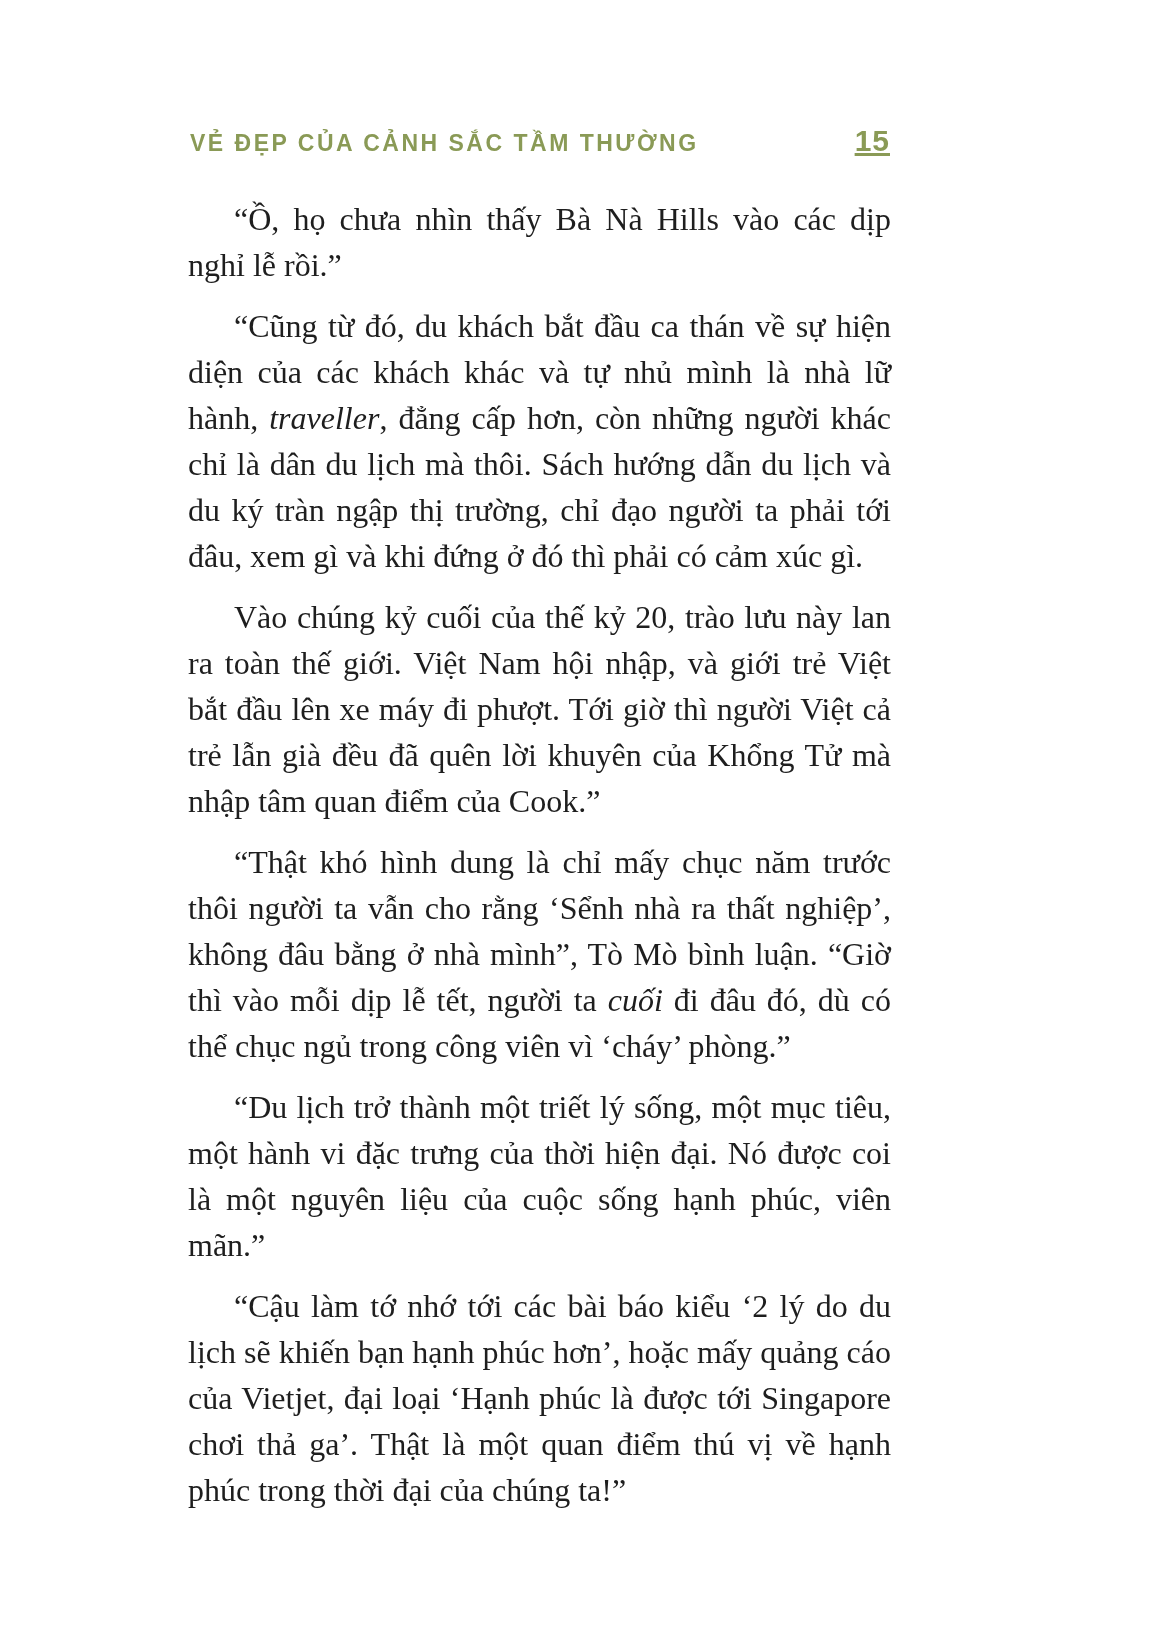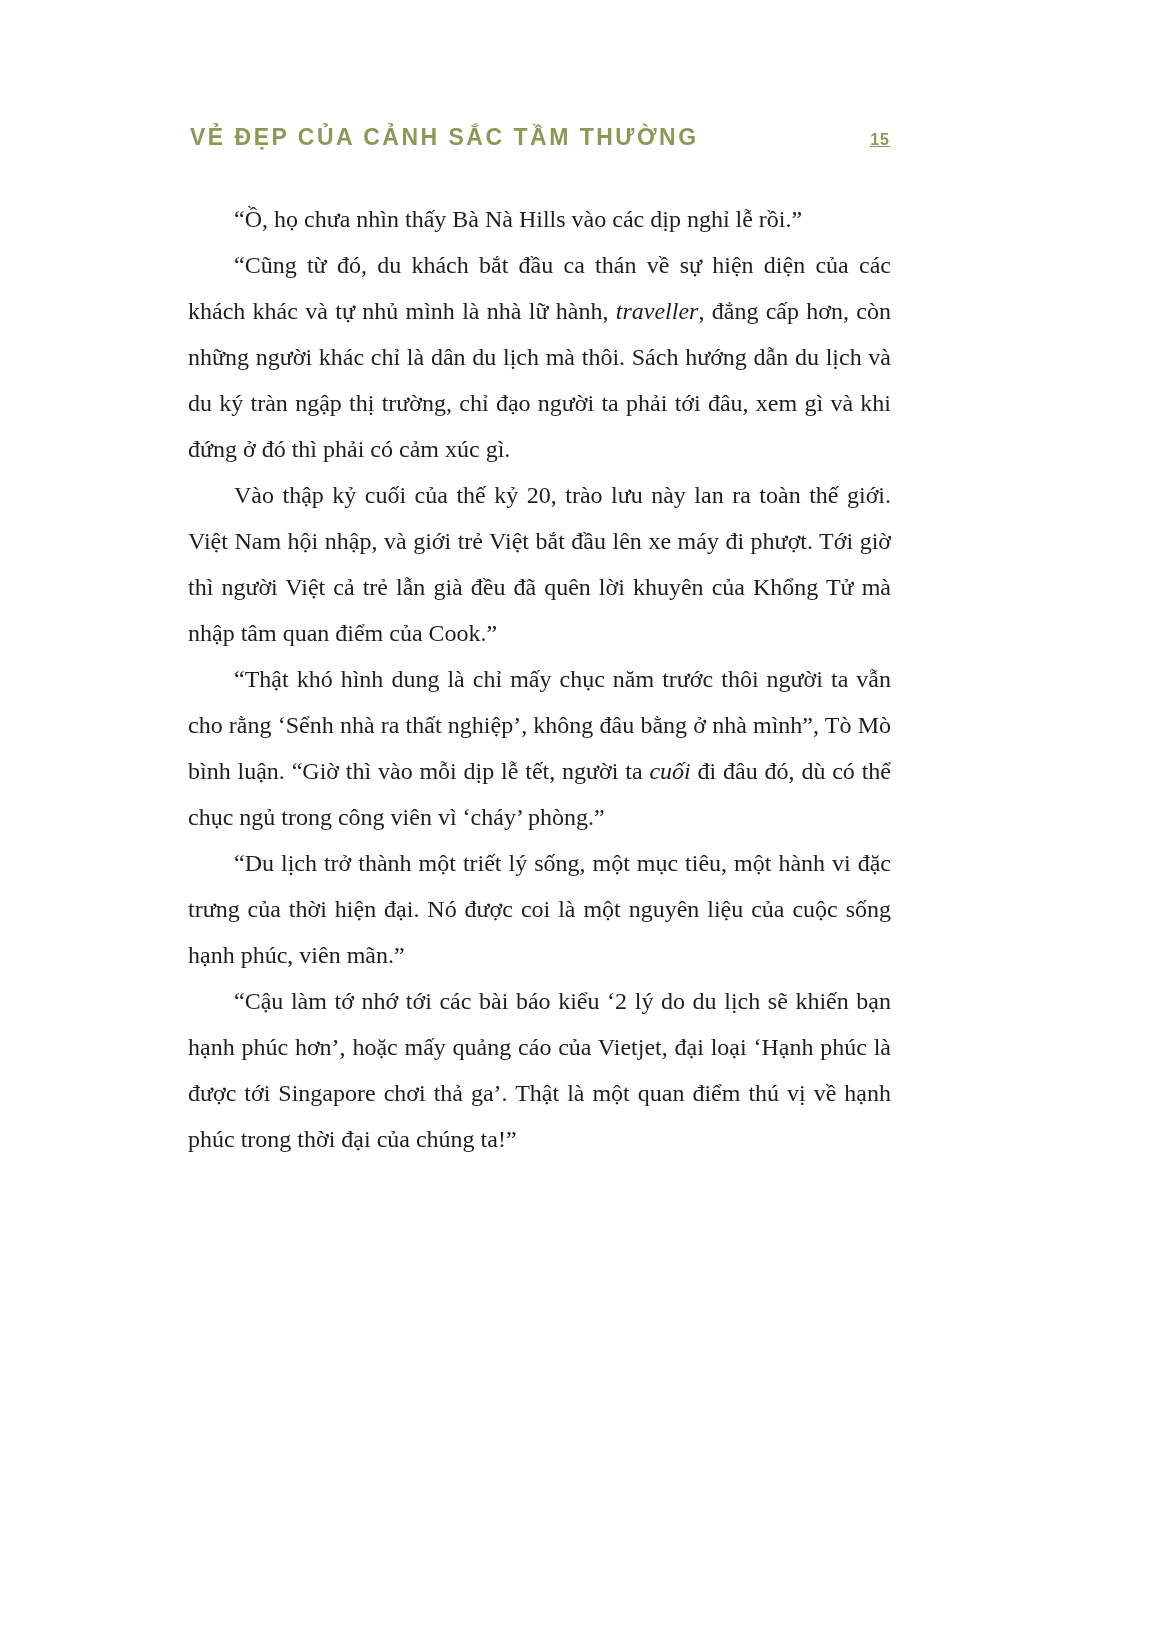--- a/index.html
+++ b/index.html
@@ -26,56 +26,57 @@
     align-items: baseline;
     font-family: "Liberation Sans", sans-serif;
     font-weight: 700;
     color: var(--accent);
   }
   .head-title {
     font-size: 23px;
     letter-spacing: 2.5px;
   }
   .page-number {
-    font-size: 16px;
+    font-size: 30px;
     letter-spacing: 1px;
     text-decoration: underline;
   }
   .body-text {
     position: absolute;
     left: 188px;
     right: 173px;
     top: 196px;
     font-family: "Liberation Serif", serif;
-    font-size: 24px;
+    font-size: 32px;
     line-height: 46px;
     color: var(--body-text);
     text-align: justify;
     text-justify: inter-word;
   }
   .body-text p {
     text-indent: 46px;
     margin: 0;
   }
   .body-text p + p {
+    margin-top: 15px;
   }
   .body-text em {
     font-style: italic;
   }
 </style>
 </head>
 <body>
 
 <div class="page">
   <header class="running-head">
     <span class="head-title">VẺ ĐẸP CỦA CẢNH SẮC TẦM THƯỜNG</span>
     <span class="page-number">15</span>
   </header>
 
   <main class="body-text">
       <p><span>“Ồ, họ chưa nhìn thấy Bà Nà Hills vào các dịp nghỉ lễ rồi.”</span></p>
       <p><span>“Cũng từ đó, du khách bắt đầu ca thán về sự hiện diện của các khách khác và tự nhủ mình là nhà lữ hành, </span><em>traveller</em><span>, đẳng cấp hơn, còn những người khác chỉ là dân du lịch mà thôi. Sách hướng dẫn du lịch và du ký tràn ngập thị trường, chỉ đạo người ta phải tới đâu, xem gì và khi đứng ở đó thì phải có cảm xúc gì.</span></p>
-      <p><span>Vào thập kỷ cuối của thế kỷ 20, trào lưu này lan ra toàn thế giới. Việt Nam hội nhập, và giới trẻ Việt bắt đầu lên xe máy đi phượt. Tới giờ thì người Việt cả trẻ lẫn già đều đã quên lời khuyên của Khổng Tử mà nhập tâm quan điểm của Cook.”</span></p>
+      <p><span>Vào chúng kỷ cuối của thế kỷ 20, trào lưu này lan ra toàn thế giới. Việt Nam hội nhập, và giới trẻ Việt bắt đầu lên xe máy đi phượt. Tới giờ thì người Việt cả trẻ lẫn già đều đã quên lời khuyên của Khổng Tử mà nhập tâm quan điểm của Cook.”</span></p>
       <p><span>“Thật khó hình dung là chỉ mấy chục năm trước thôi người ta vẫn cho rằng ‘Sểnh nhà ra thất nghiệp’, không đâu bằng ở nhà mình”, Tò Mò bình luận. “Giờ thì vào mỗi dịp lễ tết, người ta </span><em>cuối</em><span> đi đâu đó, dù có thể chục ngủ trong công viên vì ‘cháy’ phòng.”</span></p>
       <p><span>“Du lịch trở thành một triết lý sống, một mục tiêu, một hành vi đặc trưng của thời hiện đại. Nó được coi là một nguyên liệu của cuộc sống hạnh phúc, viên mãn.”</span></p>
       <p><span>“Cậu làm tớ nhớ tới các bài báo kiểu ‘2 lý do du lịch sẽ khiến bạn hạnh phúc hơn’, hoặc mấy quảng cáo của Vietjet, đại loại ‘Hạnh phúc là được tới Singapore chơi thả ga’. Thật là một quan điểm thú vị về hạnh phúc trong thời đại của chúng ta!”</span></p>
     </main>
 </div>
 
 </body></html>

